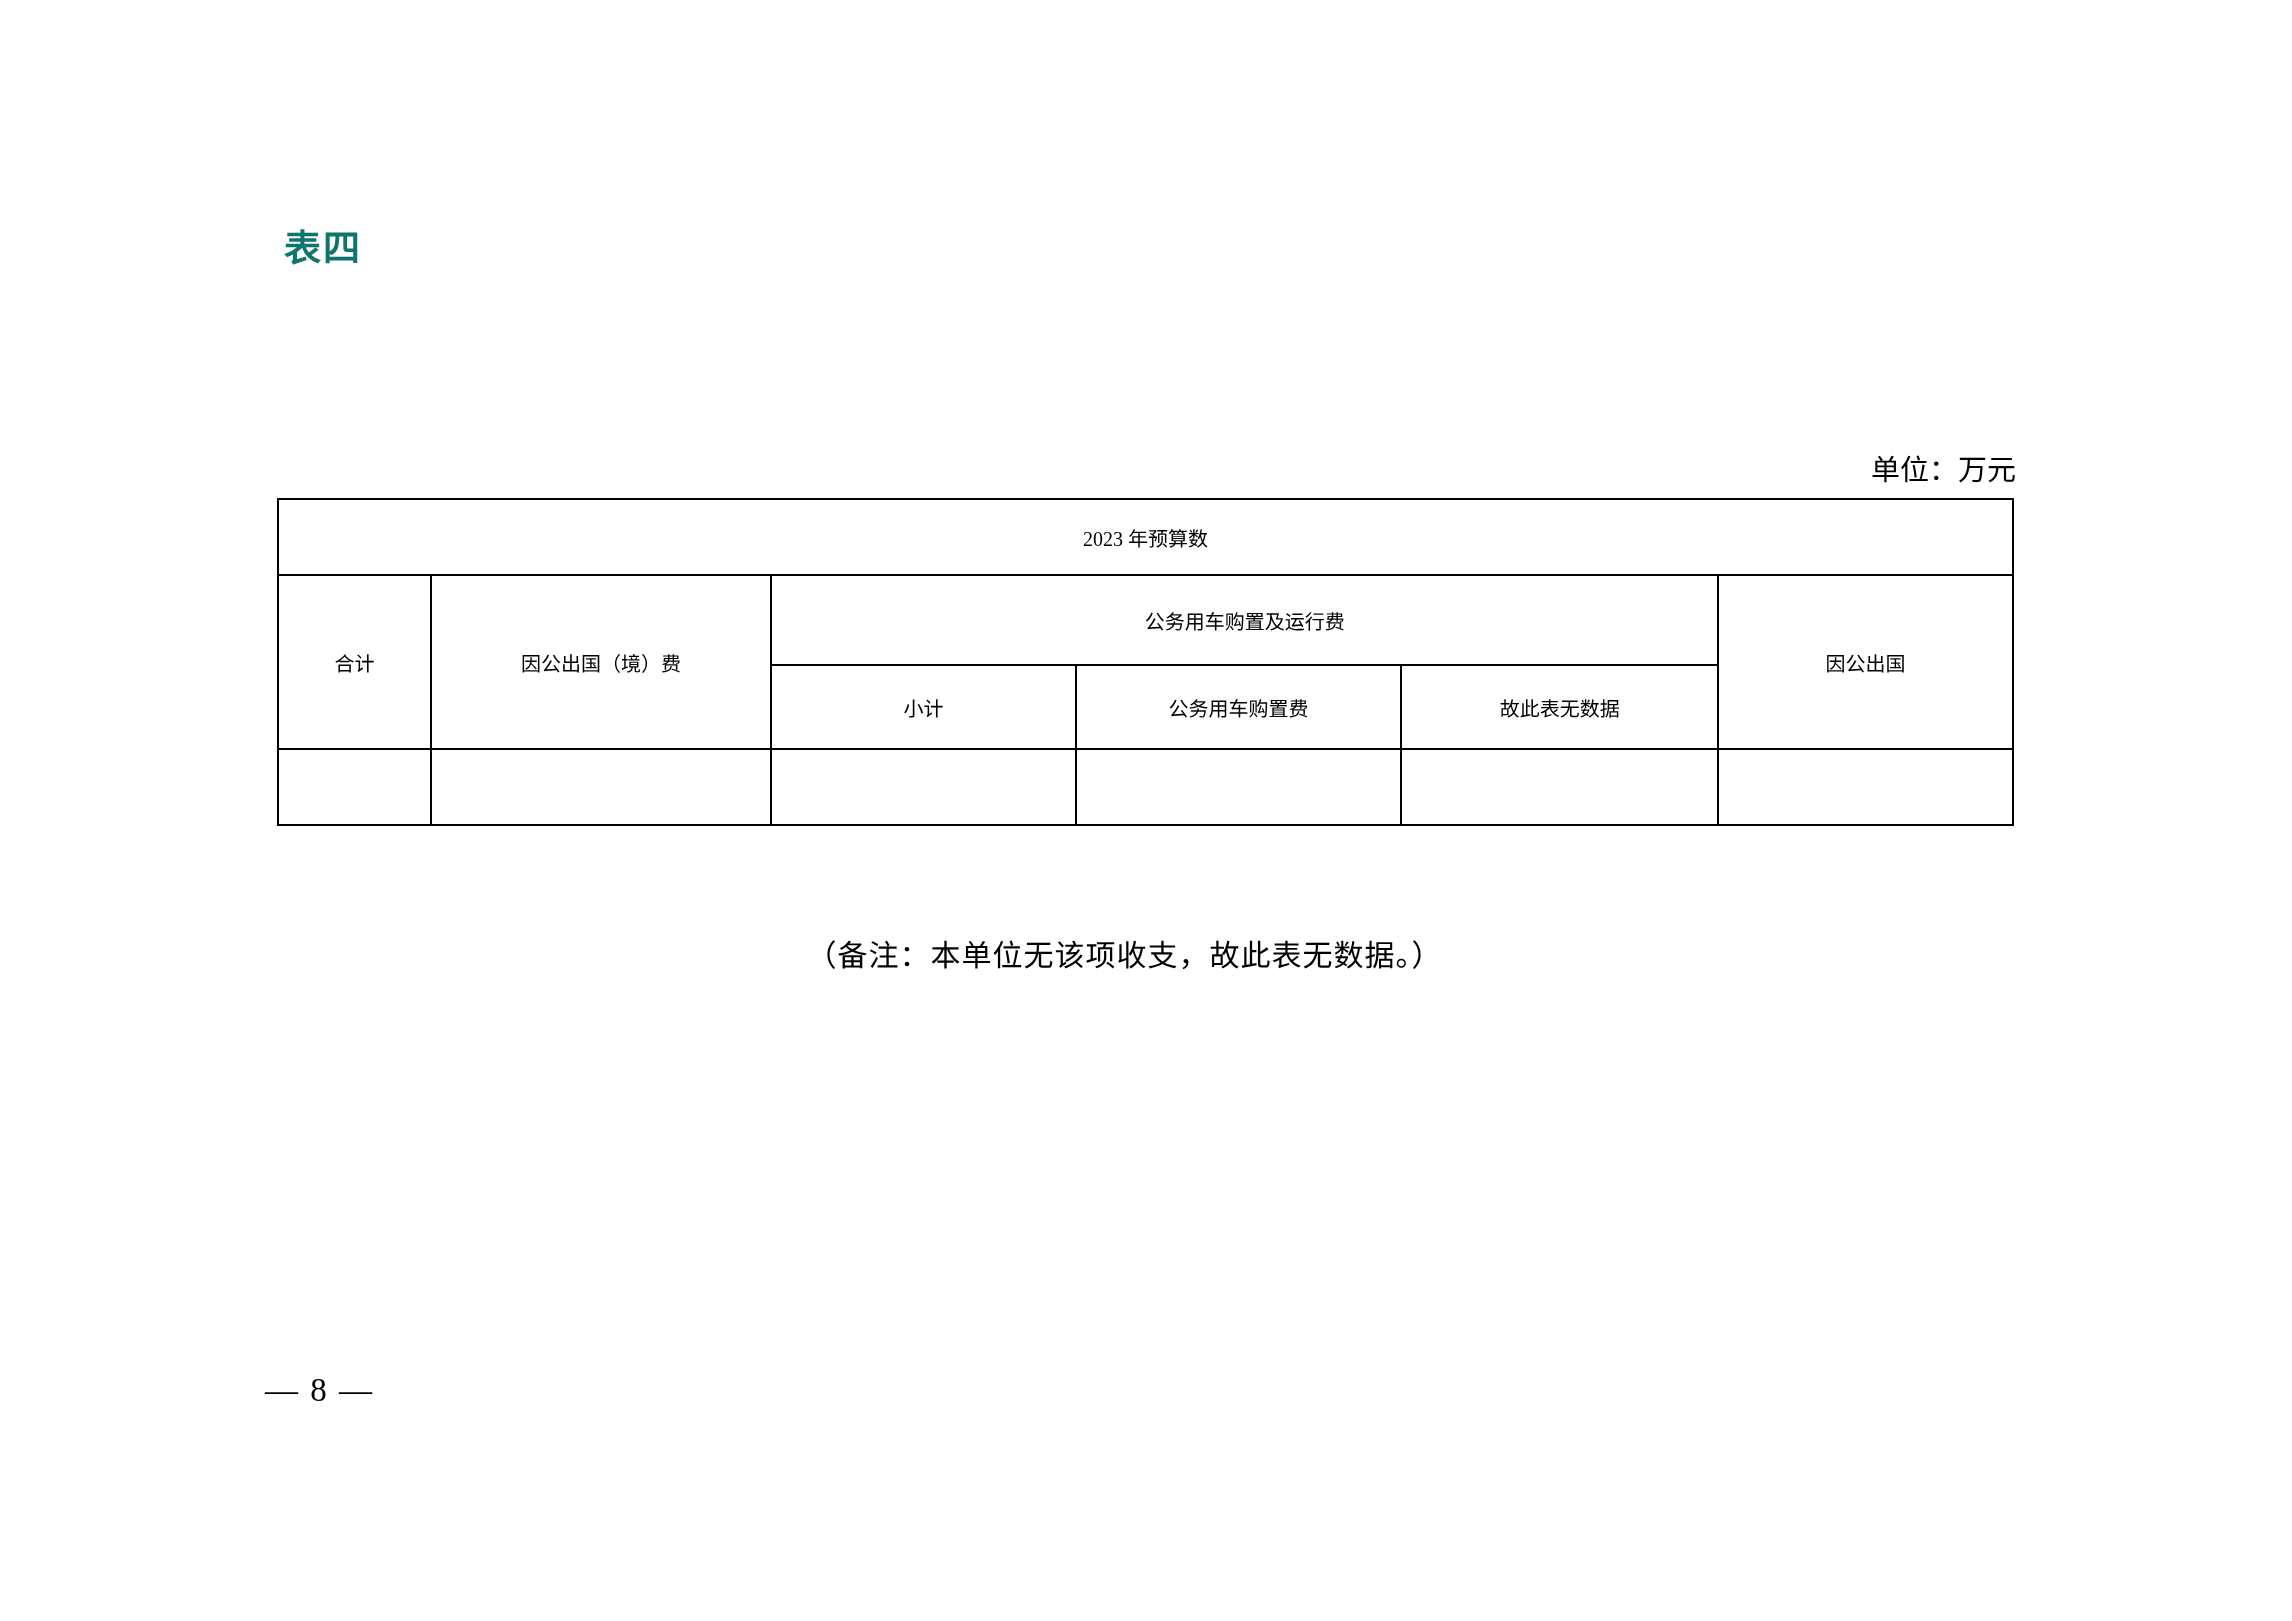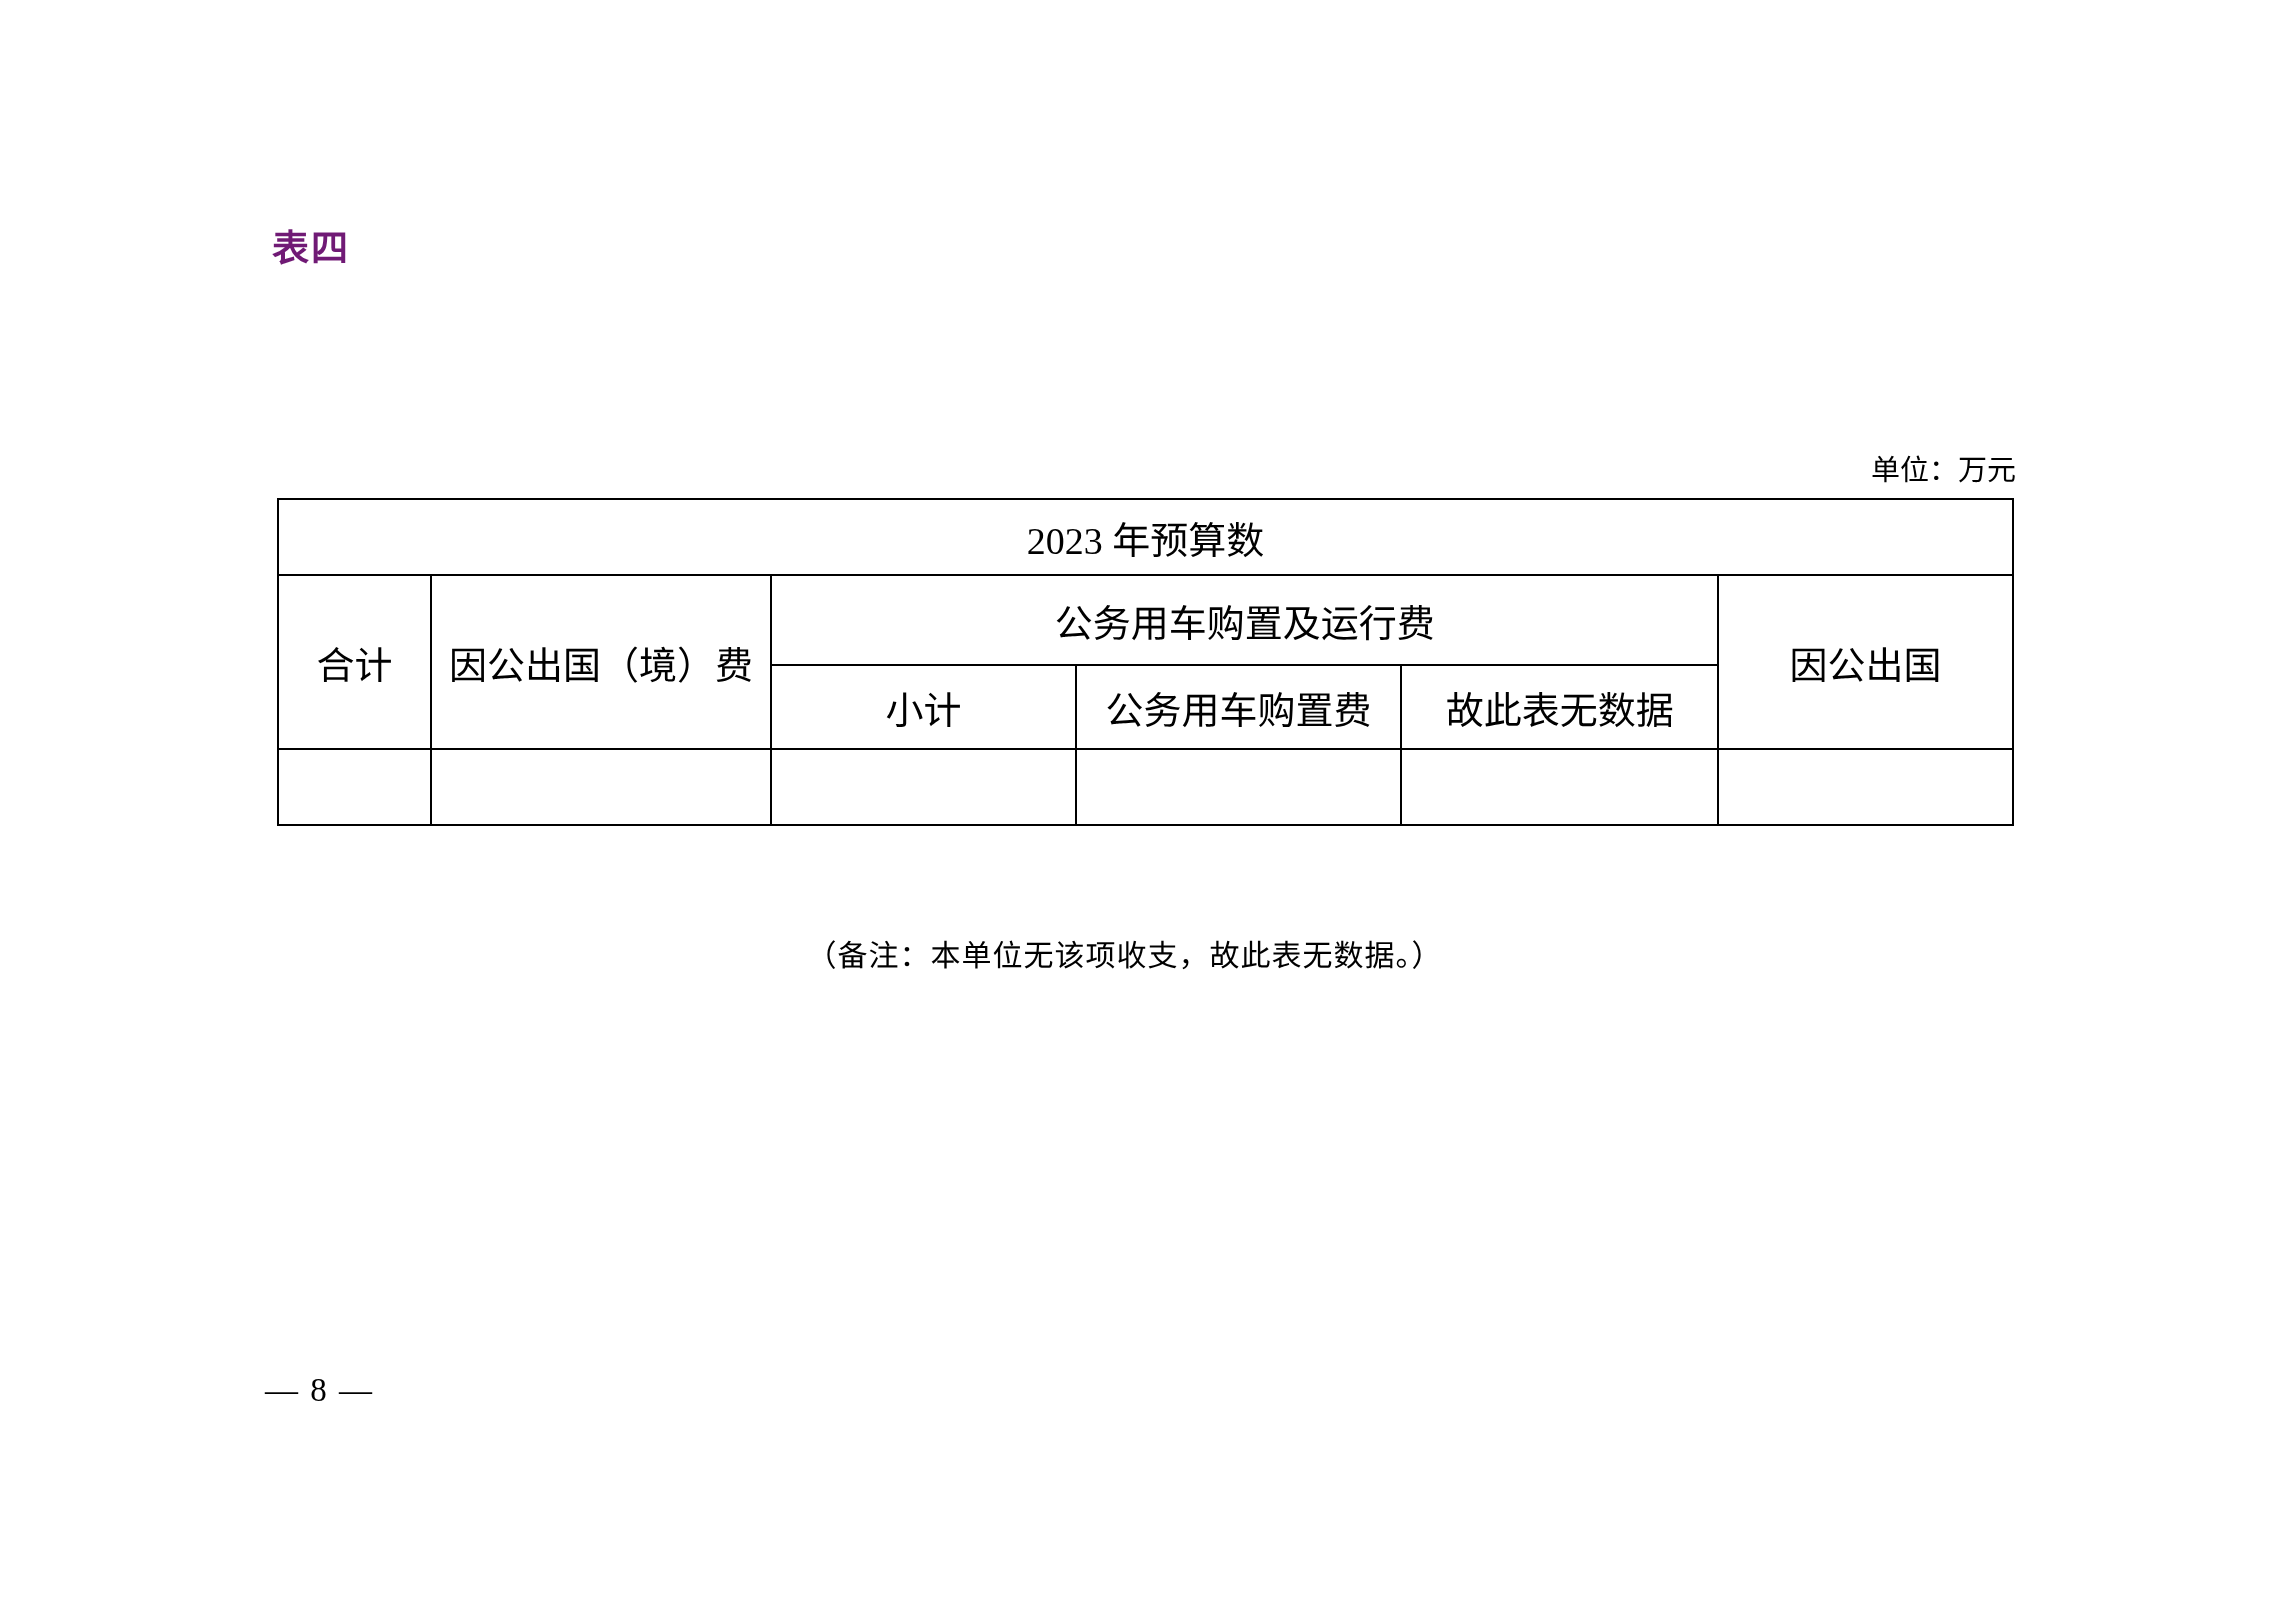--- a/index.html
+++ b/index.html
@@ -19,27 +19,27 @@
   .page {
     position: absolute;
     left: 0;
     top: 0;
     width: 2293px;
     height: 1621px;
     box-sizing: border-box;
   }
   .table-label {
     position: absolute;
-    left: 272px;
+    left: 284px;
     top: 218px;
     font-family: "Liberation Sans", "DejaVu Sans", sans-serif;
     font-weight: bold;
     font-size: 37px;
     letter-spacing: 2px;
-    color: #701a75;
+    color: #0f766e;
   }
   .doc-title {
     position: absolute;
     left: 0;
     top: 333px;
     width: 2293px;
     text-align: center;
     font-family: "Liberation Serif", "DejaVu Serif", serif;
     font-weight: bold;
     font-size: 55px;
@@ -59,21 +59,21 @@
     left: 277px;
     top: 498px;
     width: 1737px;
     border-collapse: collapse;
     table-layout: fixed;
   }
   table.budget td {
     border: 2px solid #000;
     text-align: center;
     vertical-align: middle;
-    font-size: 38px;
+    font-size: 20px;
     font-family: "Liberation Serif", "DejaVu Serif", serif;
     color: #000;
     padding: 0;
   }
   td.year-head {
     height: 74px;
     font-size: 30px;
   }
   td.h-main {
     height: 88px;

